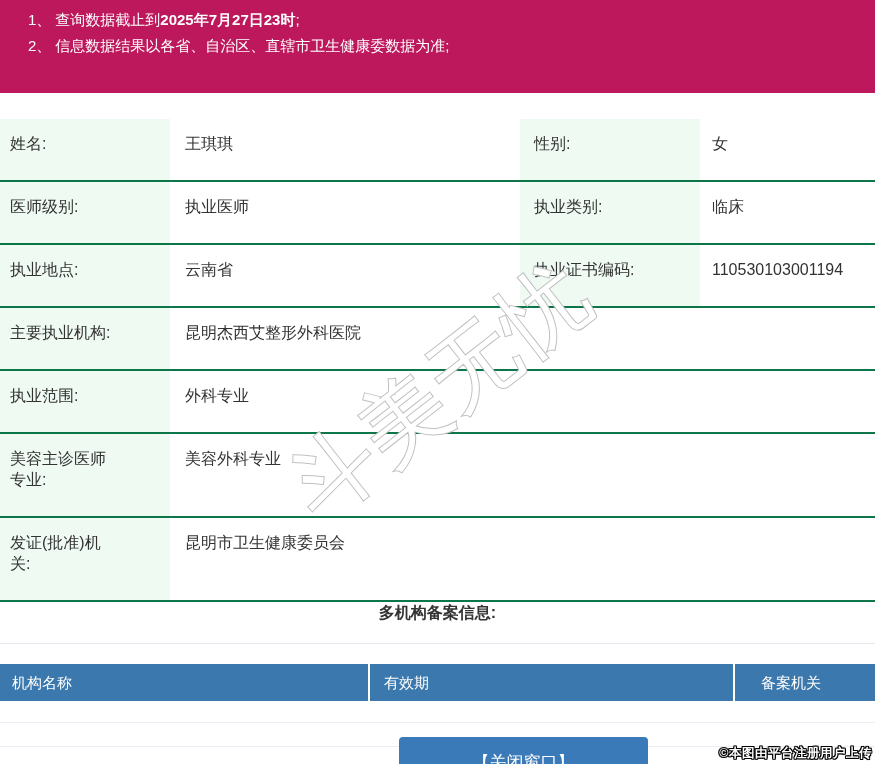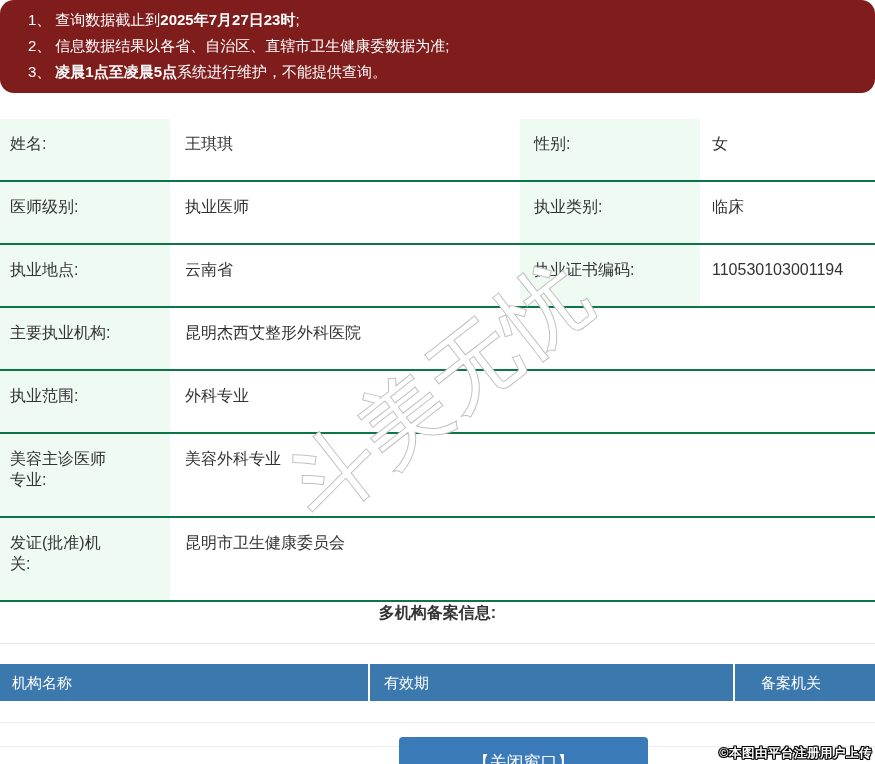--- a/index.html
+++ b/index.html
@@ -1,22 +1,22 @@
 <!DOCTYPE html>
 <html><head>
 <meta charset="utf-8">
 <style>
   * { margin:0; padding:0; box-sizing:border-box; }
   html,body { width:875px; height:764px; overflow:hidden; background:#fff;
     font-family:"Liberation Sans","DejaVu Sans",sans-serif; }
   .page { position:relative; width:875px; height:764px; background:#fff; }
 
   
-  .banner { width:875px; height:93px; background:#7f1d1d; color:#fff;
-    padding:7px 10px 0 28px; font-size:15px;border-radius:14px; }
+  .banner { width:875px; height:93px; background:#be185d; color:#fff;
+    padding:7px 10px 0 28px; font-size:15px; }
   .notice-line { line-height:26px; white-space:nowrap; }
   .notice-num { margin-right:4px; }
   .notice-bold { font-weight:bold; }
 
   
   .info-table { width:875px; margin-top:26px; font-size:16px; color:#333; }
   .irow { display:flex; border-bottom:2px solid #0d7648; align-items:stretch; }
   .cell { padding-top:14px; padding-bottom:26px; line-height:21px; }
   .lbl { width:170px; background:#effaf3; padding-left:10px; padding-right:49px; }
   .val { width:350px; padding-left:15px; }
@@ -61,23 +61,20 @@
 <body>
 
 <div class="page">
 
   <div class="banner">
     <div class="notice-line">
       <span class="notice-num">1、</span><span>查询数据截止到</span><span class="notice-bold">2025年7月27日23时</span><span>;</span>
     </div>
     <div class="notice-line">
       <span class="notice-num">2、</span><span>信息数据结果以各省、自治区、直辖市卫生健康委数据为准;</span><span class="notice-bold"></span><span></span>
-    </div>
-    <div class="notice-line">
-      <span class="notice-num">3、</span><span></span><span class="notice-bold">凌晨1点至凌晨5点</span><span>系统进行维护，不能提供查询。</span>
     </div>
   </div>
 
   <div class="info-table">
 
     <div class="irow">
       <div class="cell lbl">姓名:</div>
       <div class="cell val">王琪琪</div>
       <div class="cell lbl2">性别:</div>
       <div class="cell val2">女</div>

